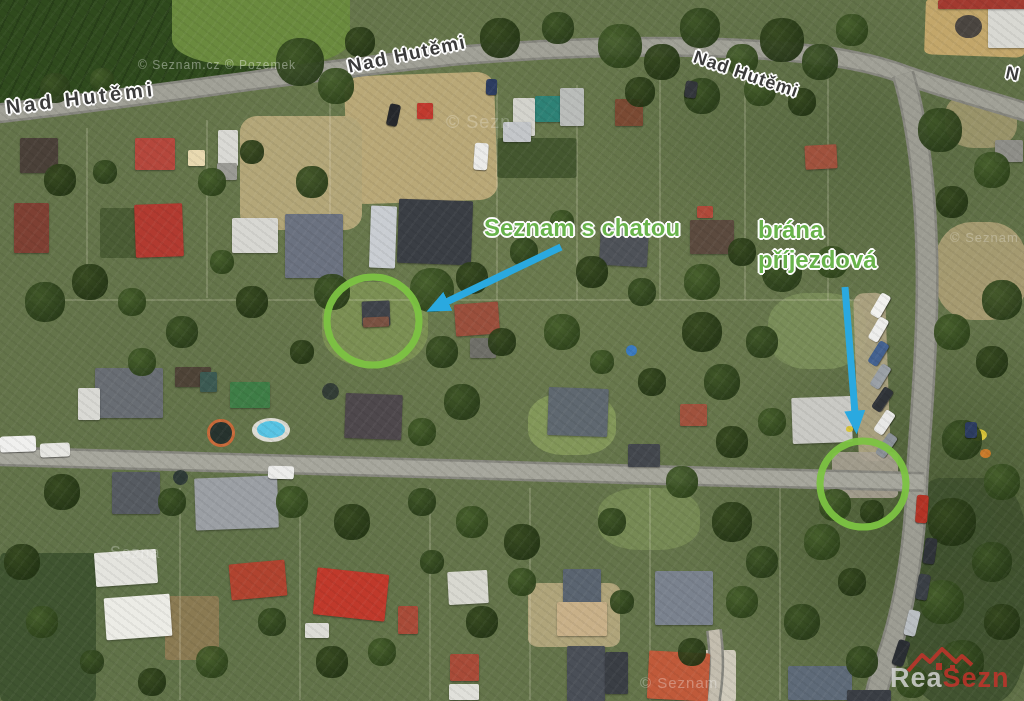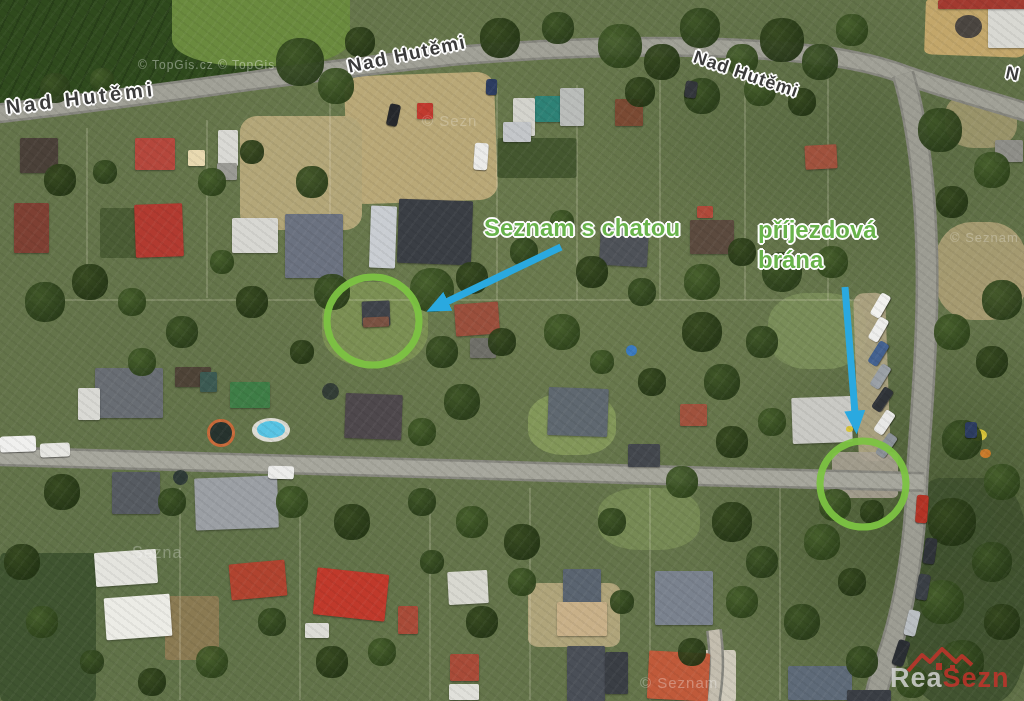--- a/index.html
+++ b/index.html
@@ -302,28 +302,28 @@
     </svg>
   <div class="layer" id="labels">
       <div class="street-label" style="left: 6px; top: 96px; font-size: 20px; letter-spacing: 4px; color: rgb(59, 59, 59); transform: rotate(-7deg);">Nad Hutěmi</div>
       <div class="street-label" style="left: 348px; top: 56px; font-size: 19px; letter-spacing: 1.5px; color: rgb(59, 59, 59); transform: rotate(-12deg);">Nad Hutěmi</div>
       <div class="street-label" style="left: 694px; top: 46px; font-size: 18px; letter-spacing: 1px; color: rgb(59, 59, 59); transform: rotate(19deg);">Nad Hutěmi</div>
       <div class="street-label" style="left: 1006px; top: 62px; font-size: 18px; letter-spacing: 1px; color: rgb(59, 59, 59); transform: rotate(12deg);">N</div>
       <div class="callout" style="left: 484px; top: 213px; color: rgb(105, 179, 75);">
         <div>Seznam s chatou</div>
       </div>
       <div class="callout" style="left: 758px; top: 215px; color: rgb(105, 179, 75);">
+        <div>brána</div>
         <div>příjezdová</div>
-        <div>brána</div>
       </div>
     </div>
   <div class="layer" id="wms">
-      <div class="wm" style="left: 138px; top: 58px; opacity: 0.38; font-size: 12px;">© TopGis.cz  © TopGis</div>
-      <div class="wm" style="left: 422px; top: 112px; opacity: 0.22; font-size: 15px;">© Sezn</div>
-      <div class="wm" style="left: 110px; top: 544px; opacity: 0.26; font-size: 16px; margin-left: 22px;">Sezna</div>
+      <div class="wm" style="left: 138px; top: 58px; opacity: 0.38; font-size: 12px;">© Seznam.cz  © Pozemek</div>
+      <div class="wm" style="left: 446px; top: 112px; opacity: 0.22; font-size: 18px;">© Sezn</div>
+      <div class="wm" style="left: 110px; top: 544px; opacity: 0.26; font-size: 16px;">Sezna</div>
       <div class="wm" style="left: 950px; top: 230px; opacity: 0.25; font-size: 13px;">© Seznam</div>
       <div class="wm" style="left: 640px; top: 674px; opacity: 0.3; font-size: 15px;">© Seznam</div>
       <div class="brand" style="left: 890px; top: 663px; opacity: 0.82;"><svg width="70" height="28" style="position: absolute; left: 16px; top: -16px;">
           <path d="M2,24 L16,8 L24,15 L36,2 L50,15 L56,9 L66,18" fill="none" stroke="#c8322b" stroke-width="4" stroke-linejoin="round"></path>
           <rect x="30" y="16" width="6" height="7" fill="#c8322b"></rect>
           <rect x="44" y="18" width="5" height="6" fill="#c8322b"></rect>
         </svg><span class="t" style="color: rgb(216, 216, 216);">Rea</span><span class="t" style="color: rgb(200, 50, 43);">Sezn</span></div>
     </div>
 </div>
 

